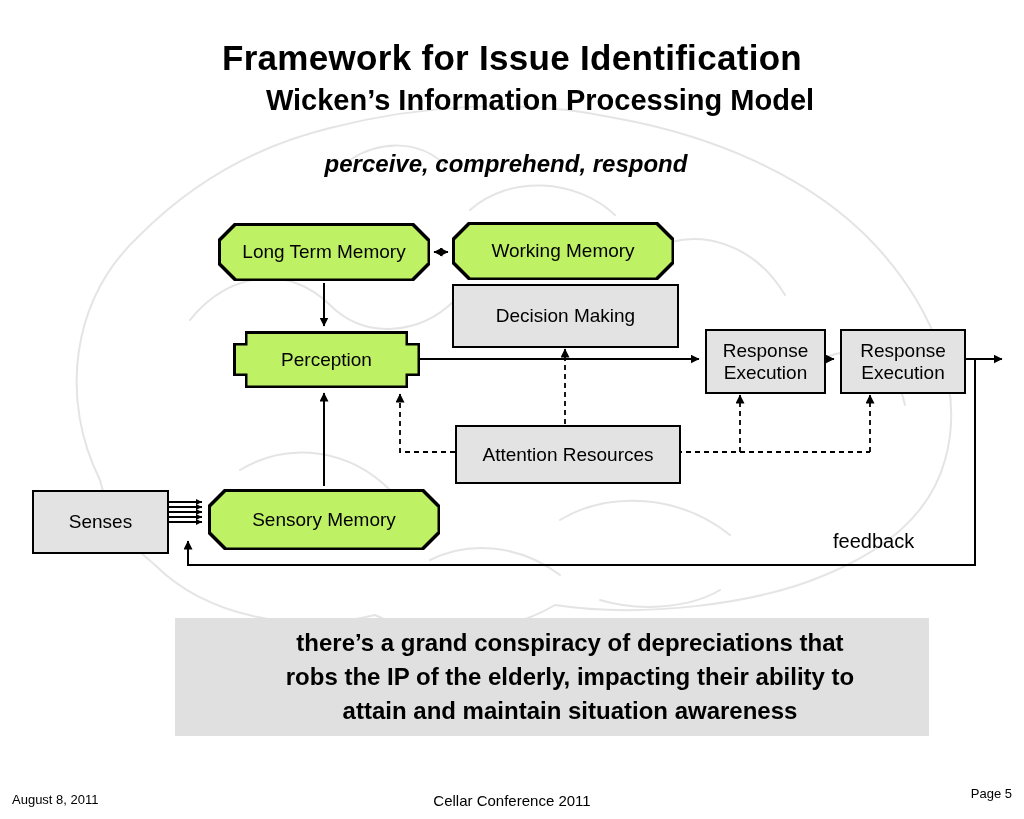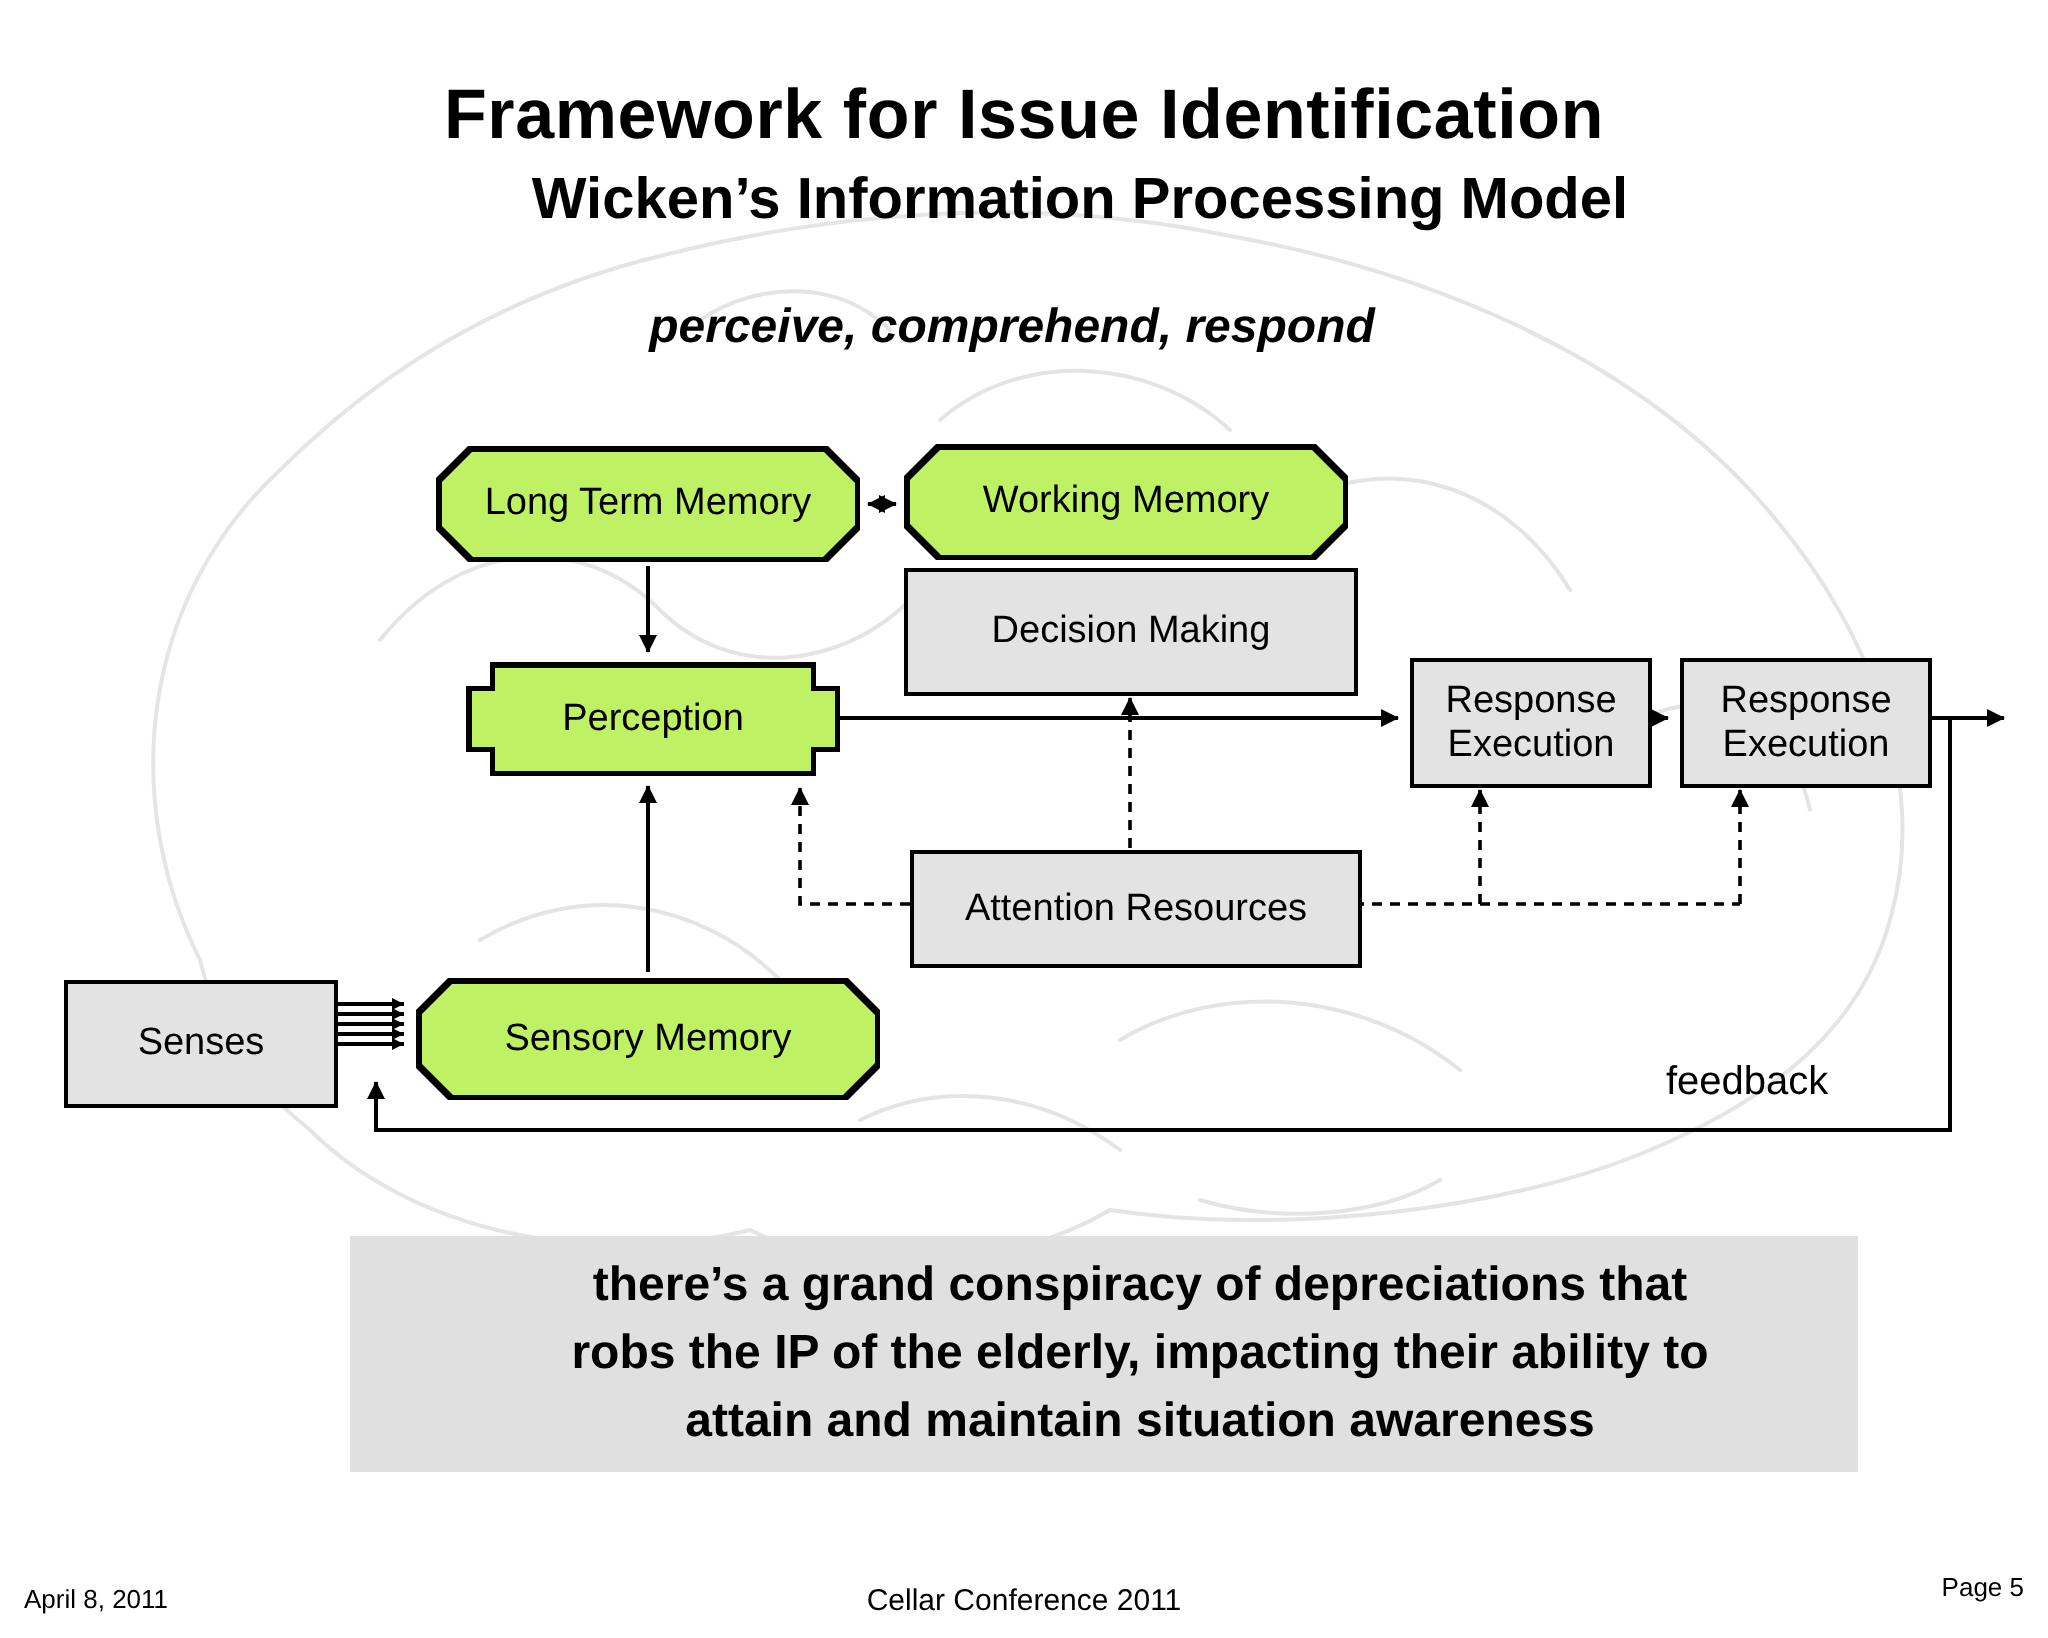--- a/index.html
+++ b/index.html
@@ -170,17 +170,17 @@
   </div>
 
   <div class="feedback">feedback</div>
 
   <div class="callout">
     <div>there’s a grand conspiracy of depreciations that</div>
     <div>robs the IP of the elderly, impacting their ability to</div>
     <div>attain and maintain situation awareness</div>
   </div>
 
-  <div class="footer footer-left">April 8, 2011</div>
+  <div class="footer footer-left">August 8, 2011</div>
   <div class="footer footer-center">Cellar Conference 2011</div>
   <div class="footer footer-right">Page 5</div>
 
 </div>
 
 </body></html>

